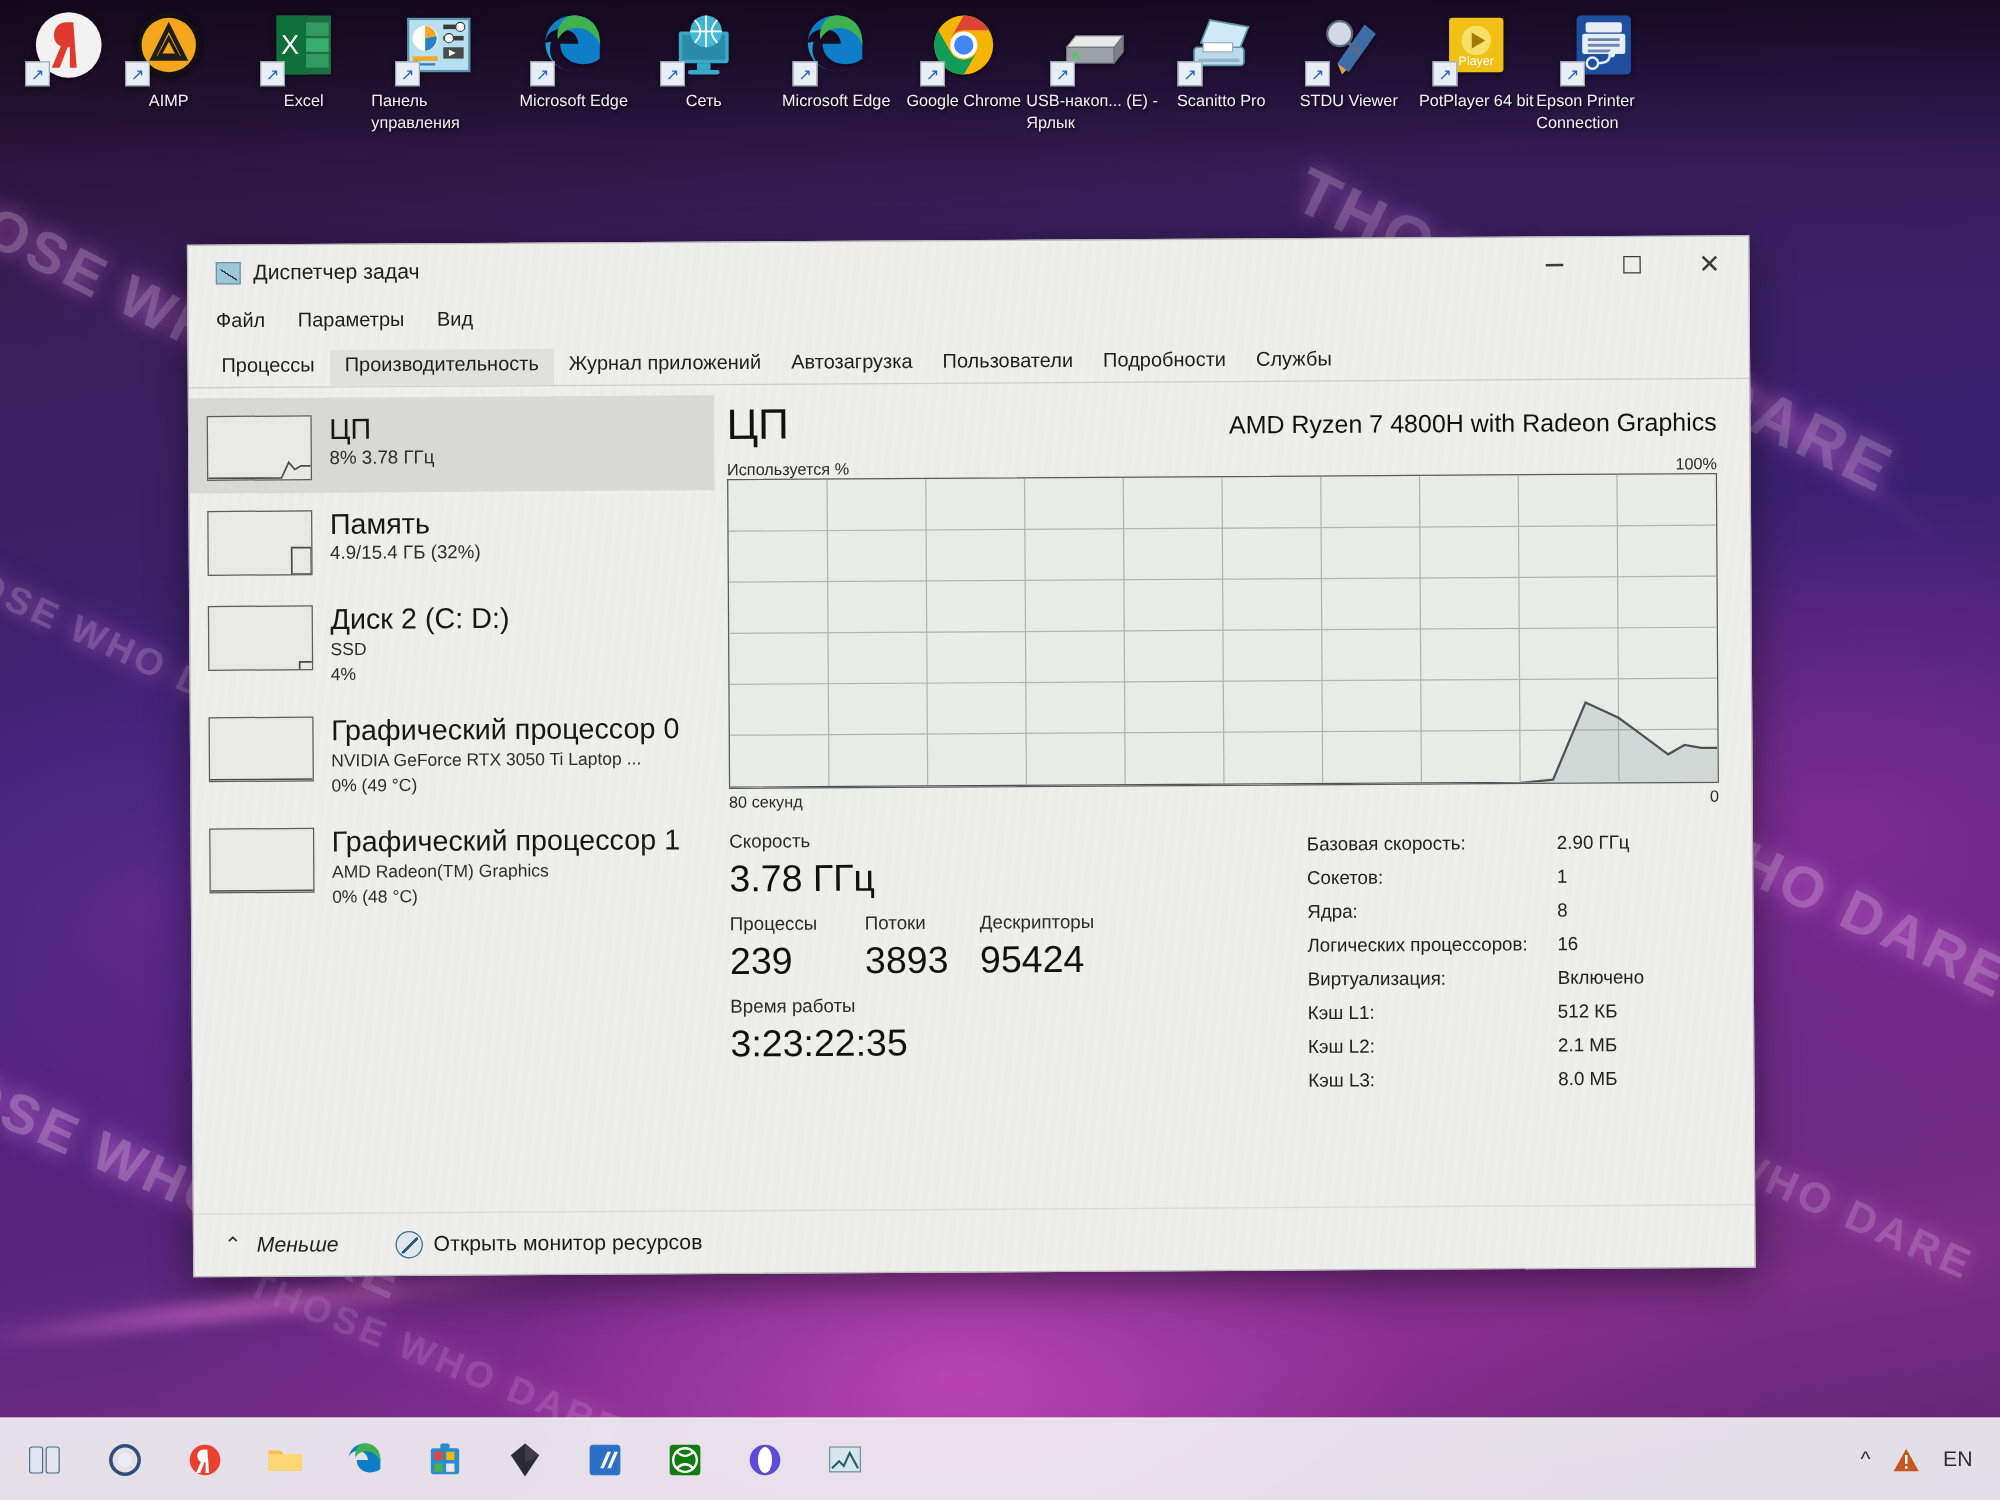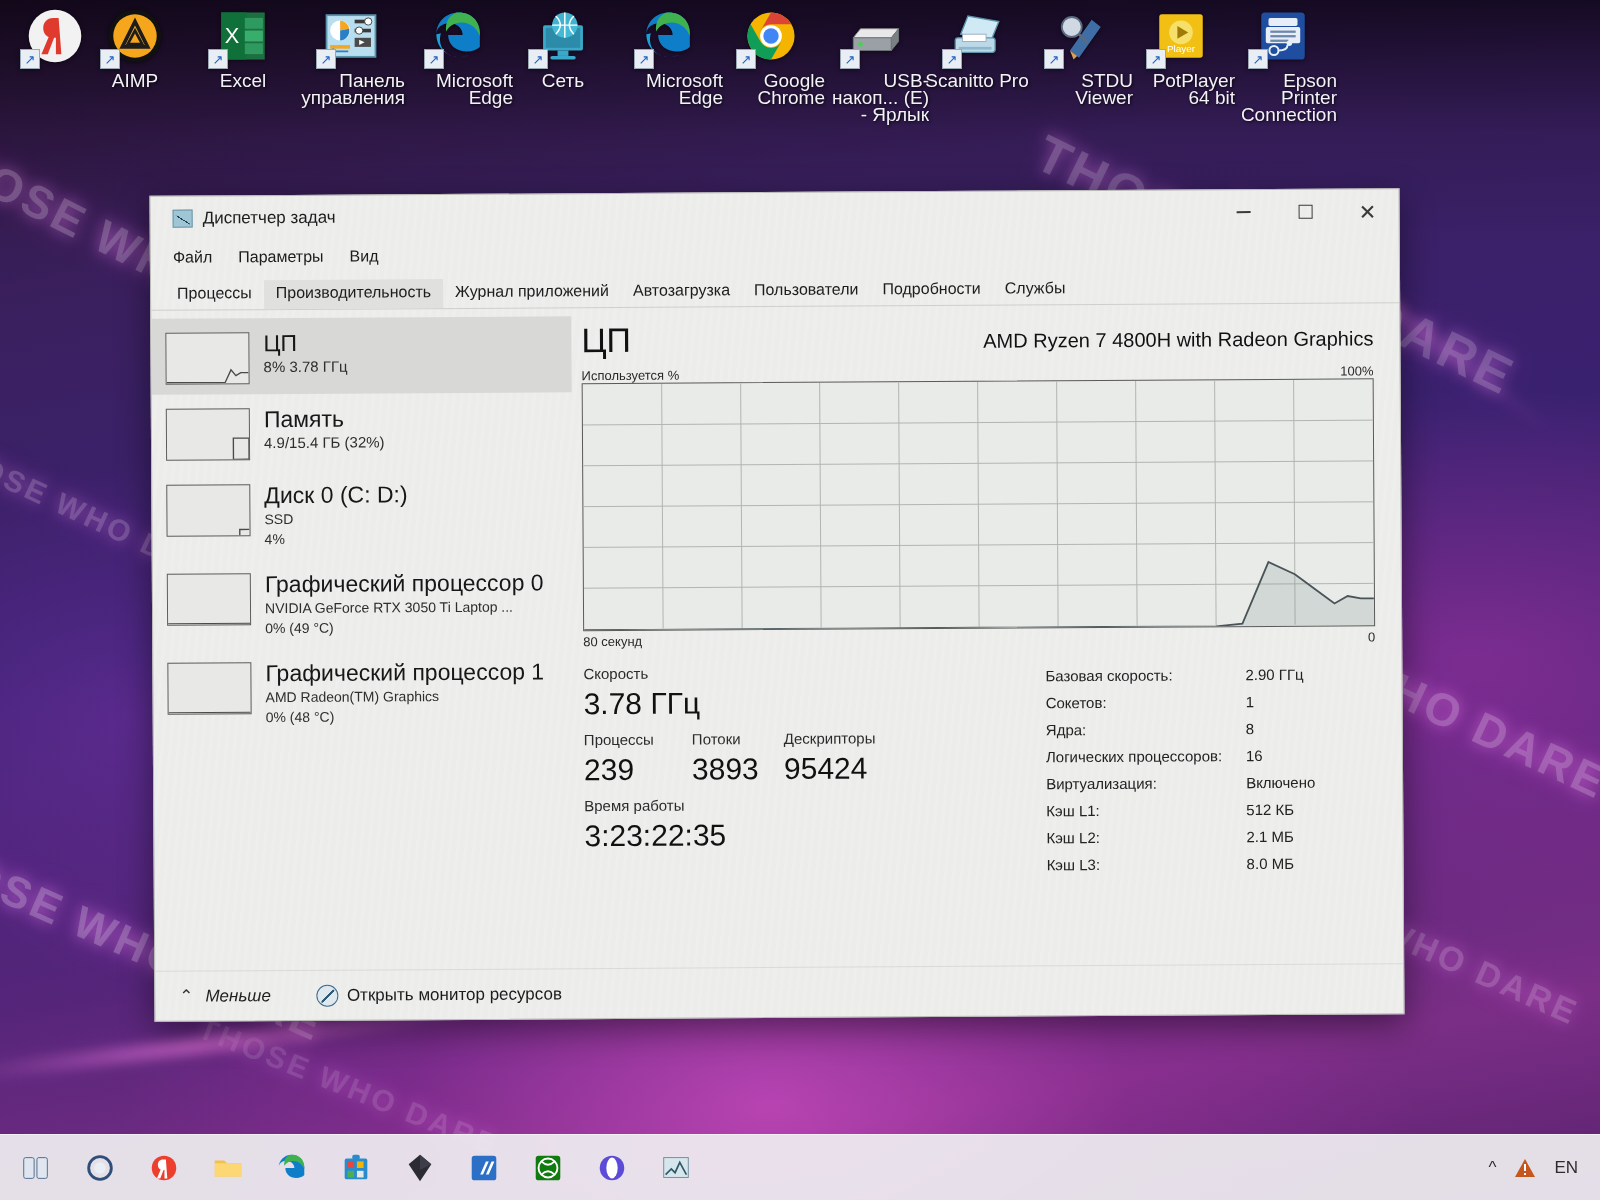--- a/index.html
+++ b/index.html
@@ -63,22 +63,22 @@
     display: flex; flex-direction: column; align-items: center;
   }
   .dicon .glyph {
     position: relative;
     width: 64px; height: 64px;
     display: flex; align-items: center; justify-content: center;
     filter: drop-shadow(0 1px 2px rgba(0,0,0,0.5));
   }
   .dicon .lbl {
     margin-top: 4px;
-    font-size: 19px; line-height: 17px;
-    color: #f2f2f7; text-align: right;
+    font-size: 13px; line-height: 17px;
+    color: #f2f2f7; text-align: left;
     text-shadow: 1px 1px 3px rgba(0,0,0,0.85);
     max-width: 108px;
   }
   .shortcut-arrow {
     position: absolute; left: -3px; bottom: -1px;
     width: 20px; height: 20px;
     background: #e9eef5; border: 1px solid #9aa7b4;
     display: flex; align-items: center; justify-content: center;
     font-size: 13px; color: #1b62c6; line-height: 1;
   }
@@ -467,21 +467,21 @@
                 <div class="side-sub">4.9/15.4 ГБ (32%)</div>
               </div>
             </div>
             <div class="side-item">
               <div class="thumb">
                 <div class="spark"><svg viewBox="0 0 84 52" preserveAspectRatio="none" width="100%" height="100%">
                     <path d="M74 52 L74 46 L84 46" fill="none" stroke="#4a4a4a" stroke-width="1.4"></path>
                   </svg></div>
               </div>
               <div class="side-txt">
-                <div class="side-title">Диск 0 (C: D:)</div>
+                <div class="side-title">Диск 2 (C: D:)</div>
                 <div class="side-sub small">SSD</div>
                 <div class="side-sub small">4%</div>
               </div>
             </div>
             <div class="side-item">
               <div class="thumb">
                 <div class="spark"><svg viewBox="0 0 84 52" preserveAspectRatio="none" width="100%" height="100%">
                     <path d="M0 51 L84 51" fill="none" stroke="#4a4a4a" stroke-width="1.2"></path>
                   </svg></div>
               </div>

